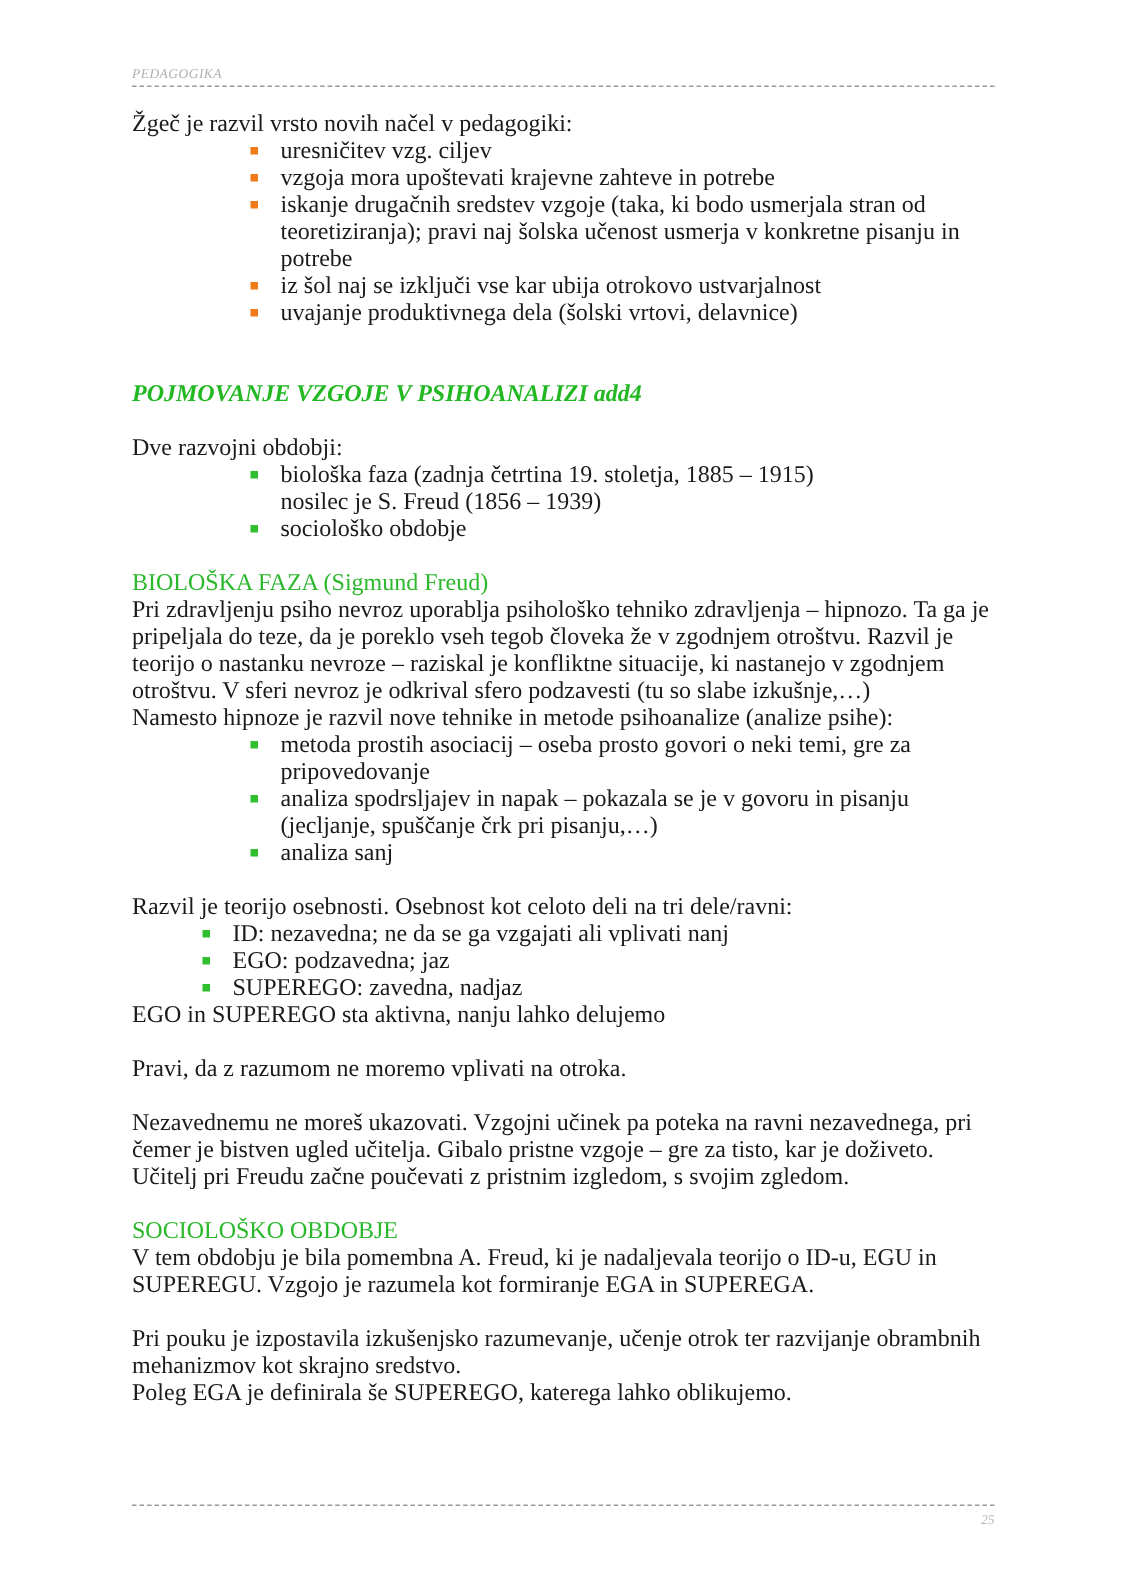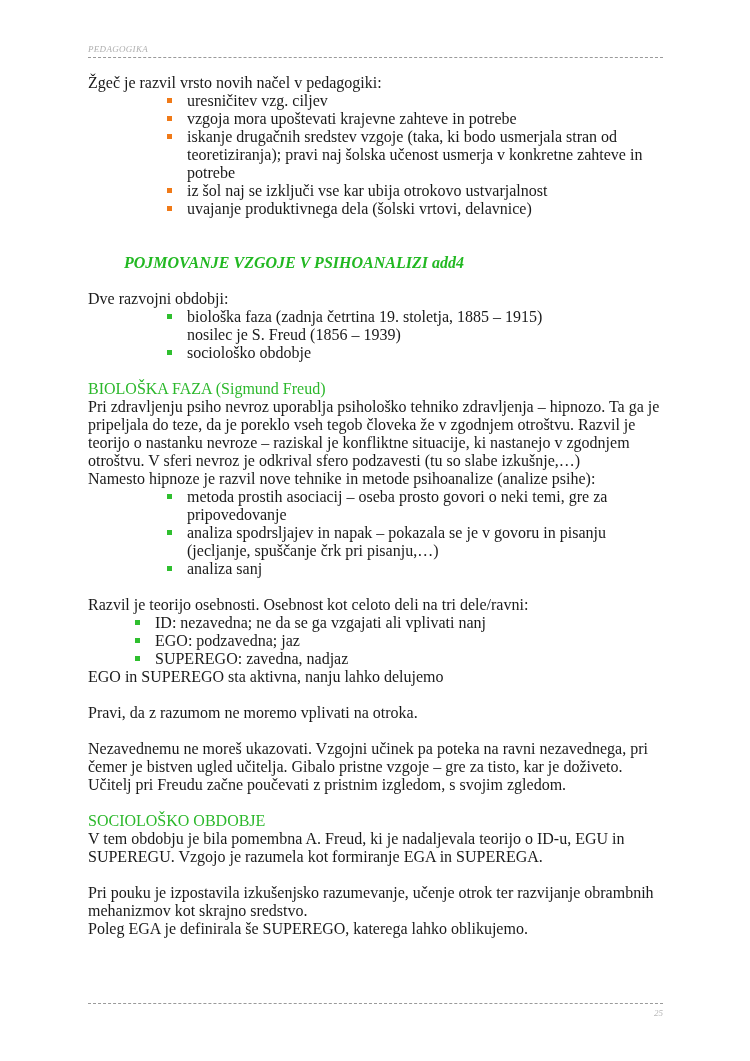--- a/index.html
+++ b/index.html
@@ -16,41 +16,41 @@
     .gap2 { height: 36px; }
     .list { margin: 0; padding: 0; list-style: none; }
     .list li { position: relative; }
     .l1 li { padding-left: 99px; }
     .l2 li { padding-left: 67px; }
     .bullet { position: absolute; top: 6px; width: 5px; height: 5px; }
     .l1 .bullet { left: 79px; }
     .l2 .bullet { left: 47px; }
     .orange { background: #f07a18; }
     .green { background: #2fbf2f; }
-    .h-main { color: #22b822; font-weight: bold; font-style: italic; margin-left: 36px; }
+    .h-main { color: #22b822; font-weight: bold; font-style: italic; }
     .h-add { color: #22b822; font-weight: bold; font-style: italic; }
     .h-sub { color: #2cb82c; }
     .footer { position: absolute; left: 88px; top: 1001px; width: 575px; }
     .page-num { text-align: right; font-family: "Liberation Serif", serif; font-style: italic;
                 font-size: 9px; color: #b8b8b8; margin-top: 4px; }
   </style>
 </head>
 <body>
 
 <div class="header">
   <div class="header-title">PEDAGOGIKA</div>
   <div class="rule"></div>
 </div>
 
 <div class="content">
   <p class="p">Žgeč je razvil vrsto novih načel v pedagogiki:</p>
   <ul class="list l1">
     <li><span class="bullet orange"></span><span>uresničitev vzg. ciljev</span></li>
     <li><span class="bullet orange"></span><span>vzgoja mora upoštevati krajevne zahteve in potrebe</span></li>
-    <li><span class="bullet orange"></span><span>iskanje drugačnih sredstev vzgoje (taka, ki bodo usmerjala stran od teoretiziranja); pravi naj šolska učenost usmerja v konkretne zahteve in potrebe</span></li>
+    <li><span class="bullet orange"></span><span>iskanje drugačnih sredstev vzgoje (taka, ki bodo usmerjala stran od teoretiziranja); pravi naj šolska učenost usmerja v konkretne pisanju in potrebe</span></li>
     <li><span class="bullet orange"></span><span>iz šol naj se izključi vse kar ubija otrokovo ustvarjalnost</span></li>
     <li><span class="bullet orange"></span><span>uvajanje produktivnega dela (šolski vrtovi, delavnice)</span></li>
   </ul>
 
   <div class="gap2"></div>
 
   <p class="p">
     <span class="h-main">POJMOVANJE VZGOJE V PSIHOANALIZI</span>
     <span class="h-add">add4</span>
   </p>

